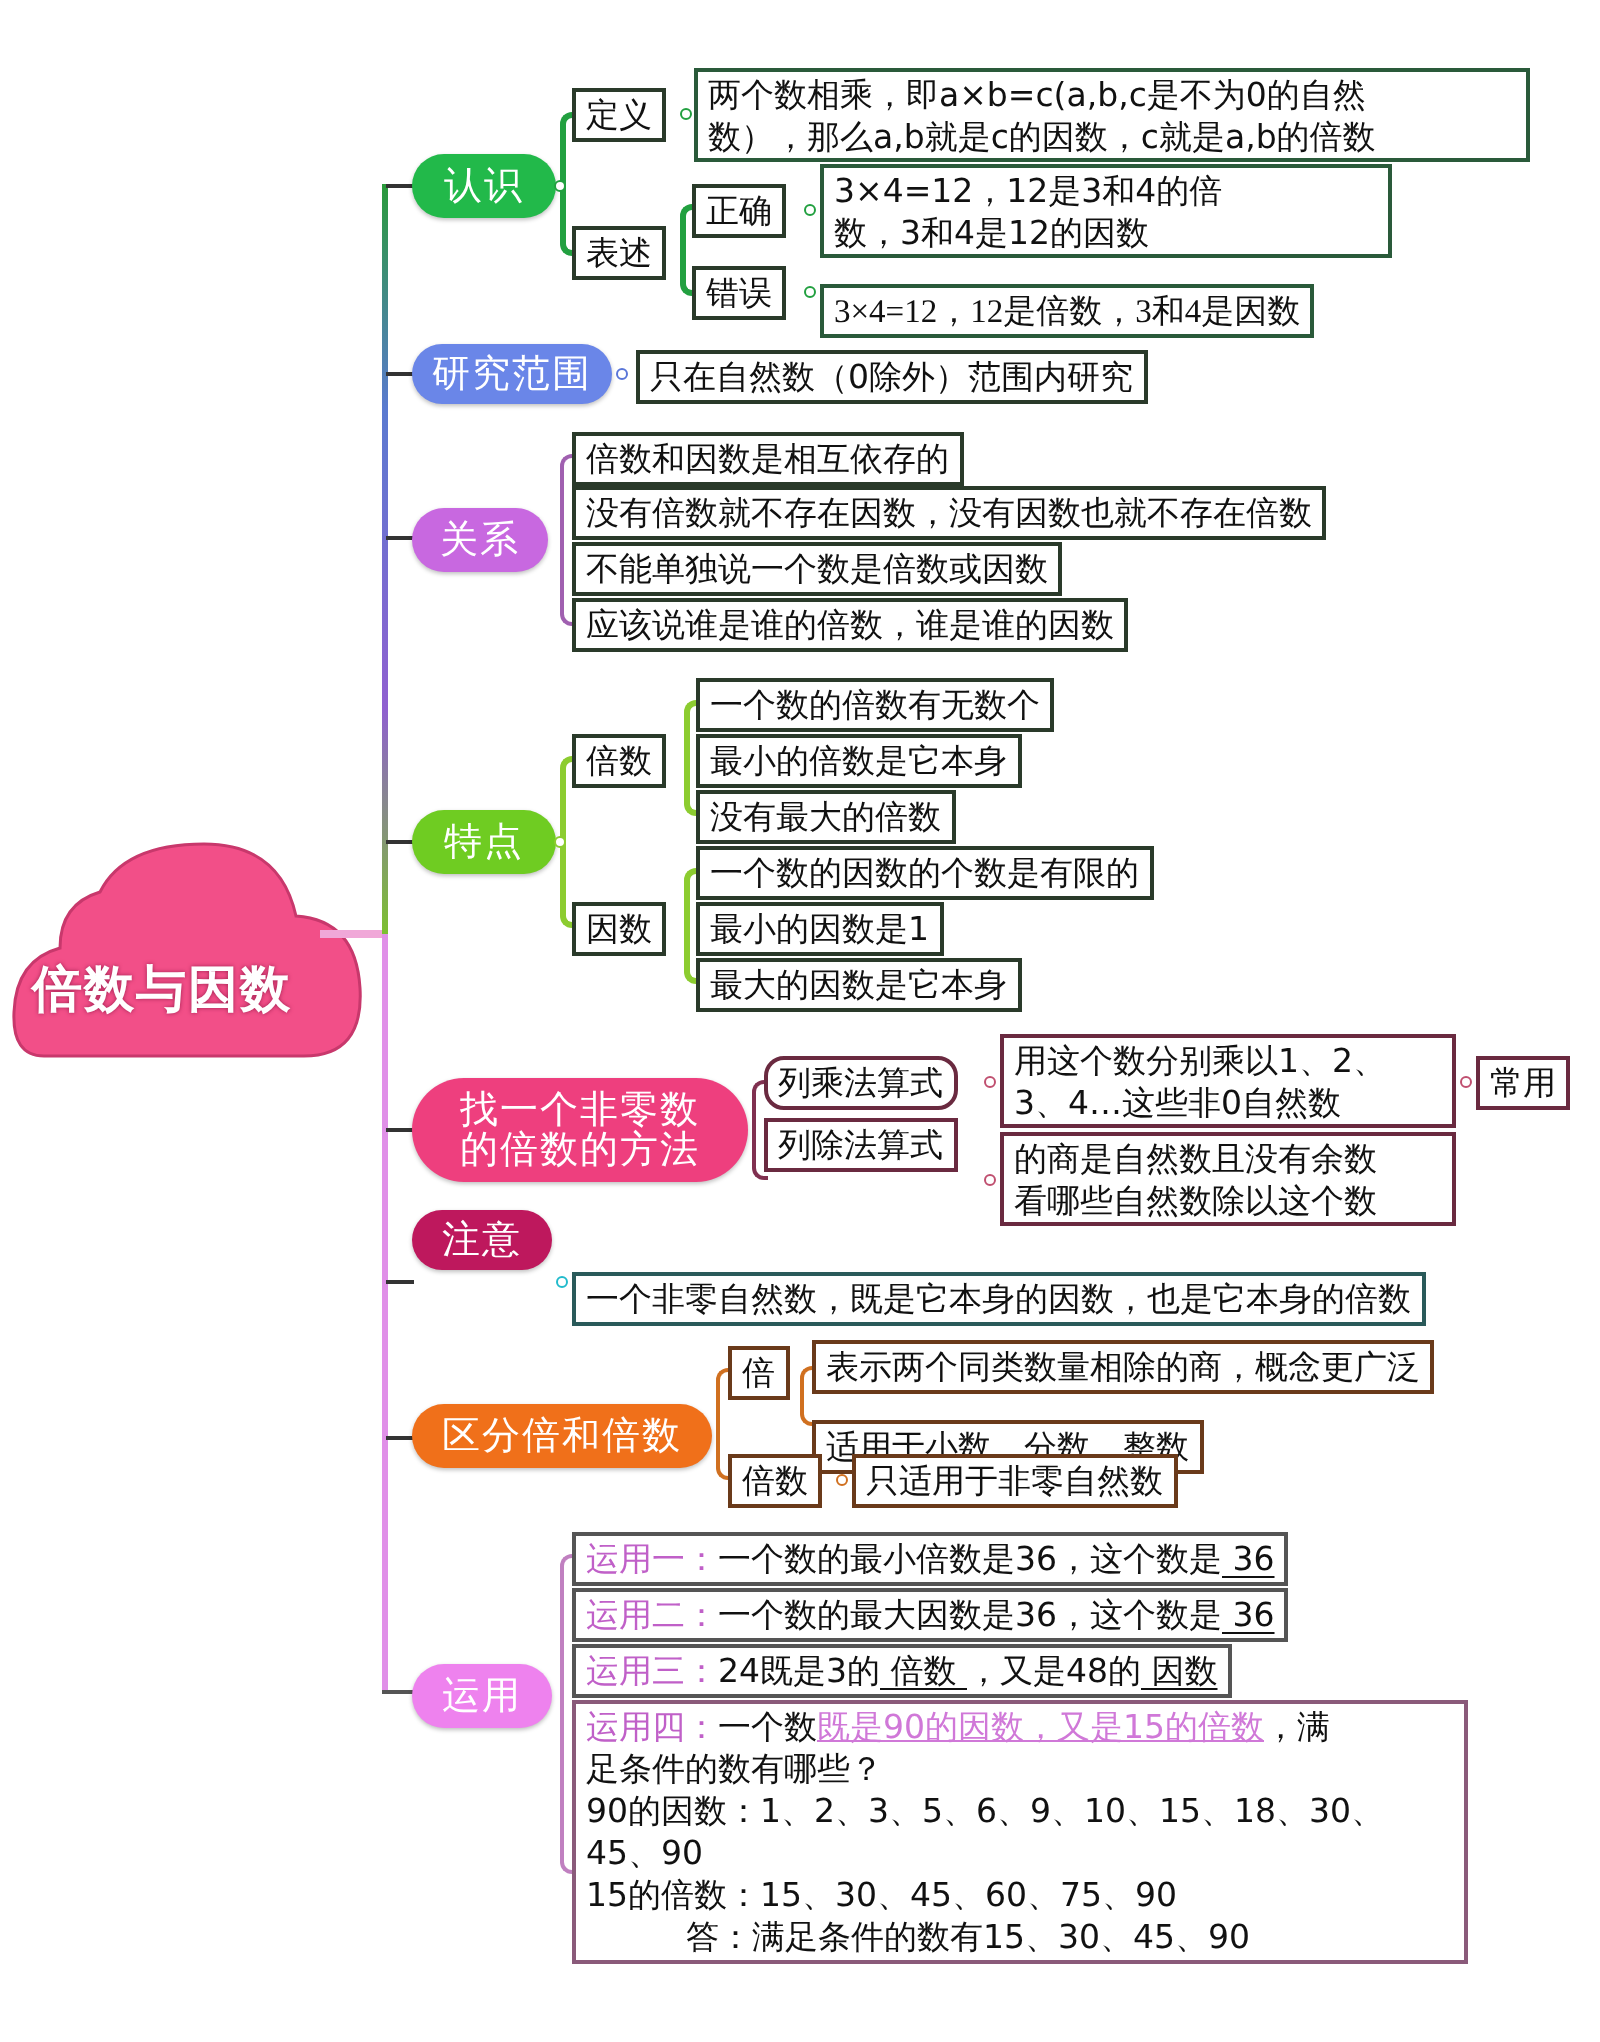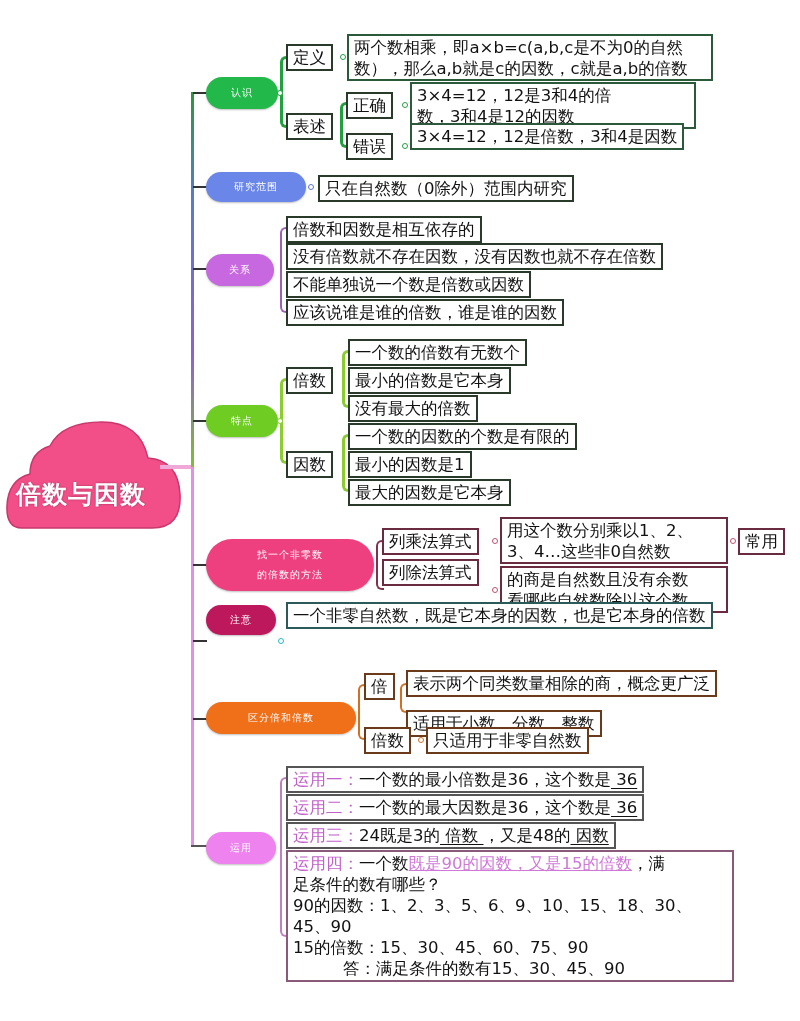--- a/index.html
+++ b/index.html
@@ -2,21 +2,21 @@
 <html><head>
 <meta charset="utf-8">
 <style>
   html, body { margin:0; padding:0; background:#ffffff; }
   body { width:800px; height:1021px; position:relative; overflow:hidden;
          font-family:"DejaVu Sans", "Liberation Sans", sans-serif; color:#111; }
   .abs { position:absolute; }
   .box { position:absolute; background:#fff; border:2px solid #2a3a2a; box-sizing:border-box;
          font-size:16.5px; line-height:21px; padding:1px 5px; white-space:nowrap; color:#111; }
   .box.wrap { white-space:normal; }
-  .pill { position:absolute; border-radius:16px; color:#fff; font-size:10px; text-align:center;
+  .pill { position:absolute; border-radius:16px; color:#fff; font-size:19px; text-align:center;
           box-sizing:border-box; display:flex; align-items:center; justify-content:center;
           letter-spacing:1px; box-shadow:0 1px 2px rgba(0,0,0,0.25); }
   .line { position:absolute; }
   .dot { position:absolute; width:6px; height:6px; border-radius:50%; background:#fff; box-sizing:border-box; }
   .u { text-decoration:underline; text-underline-offset:3px; }
   .hl { color:#d078d8; text-decoration:underline; }
   .lbl { color:#c060c8; }
 </style>
 </head>
 <body>
@@ -38,33 +38,33 @@
 <div class="line" style="left:193px;top:186px;width:14px;height:2px;background:#333;"></div>
 <div class="line" style="left:193px;top:268px;width:14px;height:2px;background:#333;"></div>
 <div class="line" style="left:193px;top:420px;width:14px;height:2px;background:#333;"></div>
 <div class="line" style="left:193px;top:564px;width:14px;height:2px;background:#333;"></div>
 <div class="line" style="left:193px;top:640px;width:14px;height:2px;background:#333;"></div>
 <div class="line" style="left:193px;top:718px;width:14px;height:2px;background:#333;"></div>
 
 <div class="pill" style="left:206px;top:77px;width:72px;height:32px;background:#22b94a;">认识</div>
 <div class="line" style="left:280px;top:56px;width:3px;height:72px;border-left:3px solid #22a040;border-top:3px solid #22a040;border-bottom:3px solid #22a040;border-radius:6px 0 0 6px;box-sizing:border-box;width:8px;"></div>
 <div class="box" style="left:286px;top:44px;">定义</div>
-<div class="box" style="left:347px;top:34px;width:366px;height:47px;border-color:#2a5a3a;">
+<div class="box" style="left:347px;top:34px;width:418px;height:47px;border-color:#2a5a3a;">
   <div>两个数相乘，即a×b=c(a,b,c是不为0的自然</div>
   <div>数），那么a,b就是c的因数，c就是a,b的倍数</div>
 </div>
 <div class="box" style="left:286px;top:113px;">表述</div>
 <div class="line" style="left:340px;top:102px;width:8px;height:46px;border-left:3px solid #22a040;border-top:3px solid #22a040;border-bottom:3px solid #22a040;border-radius:6px 0 0 6px;box-sizing:border-box;"></div>
 <div class="box" style="left:346px;top:92px;">正确</div>
 <div class="box" style="left:410px;top:82px;width:286px;height:47px;border-color:#2a5a3a;">
   <div>3×4=12，12是3和4的倍</div>
   <div>数，3和4是12的因数</div>
 </div>
 <div class="box" style="left:346px;top:133px;">错误</div>
-<div class="box" style="left:410px;top:123px;border-color:#2a5a3a;">3×4=12，12是倍数，3和4是因数</div>
+<div class="box" style="left:410px;top:142px;border-color:#2a5a3a;font-family:Liberation Serif, serif;">3×4=12，12是倍数，3和4是因数</div>
 
 <div class="pill" style="left:206px;top:172px;width:100px;height:30px;background:#6a86e8;">研究范围</div>
 <div class="box" style="left:318px;top:175px;">只在自然数（0除外）范围内研究</div>
 
 <div class="pill" style="left:206px;top:254px;width:68px;height:32px;background:#c868e0;">关系</div>
 <div class="line" style="left:280px;top:227px;width:8px;height:86px;border-left:2px solid #a060b0;border-top:2px solid #a060b0;border-bottom:2px solid #a060b0;border-radius:6px 0 0 6px;box-sizing:border-box;"></div>
 <div class="box" style="left:286px;top:216px;">倍数和因数是相互依存的</div>
 <div class="box" style="left:286px;top:243px;">没有倍数就不存在因数，没有因数也就不存在倍数</div>
 <div class="box" style="left:286px;top:271px;font-family:Liberation Serif, serif;">不能单独说一个数是倍数或因数</div>
 <div class="box" style="left:286px;top:299px;">应该说谁是谁的倍数，谁是谁的因数</div>
@@ -80,34 +80,34 @@
 <div class="line" style="left:342px;top:434px;width:8px;height:58px;border-left:3px solid #8ccc30;border-top:3px solid #8ccc30;border-bottom:3px solid #8ccc30;border-radius:6px 0 0 6px;box-sizing:border-box;"></div>
 <div class="box" style="left:348px;top:423px;">一个数的因数的个数是有限的</div>
 <div class="box" style="left:348px;top:451px;">最小的因数是1</div>
 <div class="box" style="left:348px;top:479px;">最大的因数是它本身</div>
 
 <div class="pill" style="left:206px;top:539px;width:168px;height:52px;border-radius:26px;background:#ee3f7e;flex-direction:column;line-height:20px;">
   <span>找一个非零数</span>
   <span>的倍数的方法</span>
 </div>
 <div class="line" style="left:376px;top:540px;width:8px;height:50px;border-left:2px solid #803050;border-top:2px solid #803050;border-bottom:2px solid #803050;border-radius:6px 0 0 6px;box-sizing:border-box;"></div>
-<div class="box" style="left:382px;top:528px;border-color:#6a2a40;">列乘法算式</div>
+<div class="box" style="left:382px;top:528px;border-color:#6a2a40;border-radius:10px;">列乘法算式</div>
 <div class="box" style="left:500px;top:517px;width:228px;height:47px;border-color:#6a2a40;">
   <div>用这个数分别乘以1、2、</div>
   <div>3、4…这些非0自然数</div>
 </div>
 <div class="box" style="left:738px;top:528px;border-color:#6a2a40;">常用</div>
 <div class="box" style="left:382px;top:559px;border-color:#6a2a40;">列除法算式</div>
 <div class="box" style="left:500px;top:566px;width:228px;height:47px;border-color:#6a2a40;">
   <div>的商是自然数且没有余数</div>
   <div>看哪些自然数除以这个数</div>
 </div>
 
 <div class="pill" style="left:206px;top:605px;width:70px;height:30px;background:#be185d;">注意</div>
-<div class="box" style="left:286px;top:602px;border-color:#2a5a5a;">一个非零自然数，既是它本身的因数，也是它本身的倍数</div>
+<div class="box" style="left:286px;top:636px;border-color:#2a5a5a;">一个非零自然数，既是它本身的因数，也是它本身的倍数</div>
 
 <div class="pill" style="left:206px;top:702px;width:150px;height:32px;background:#f0701a;">区分倍和倍数</div>
 <div class="line" style="left:358px;top:684px;width:8px;height:56px;border-left:2px solid #d07020;border-top:2px solid #d07020;border-bottom:2px solid #d07020;border-radius:6px 0 0 6px;box-sizing:border-box;"></div>
 <div class="box" style="left:364px;top:673px;border-color:#6a3a1a;">倍</div>
 <div class="line" style="left:400px;top:683px;width:8px;height:30px;border-left:2px solid #d07020;border-top:2px solid #d07020;border-bottom:2px solid #d07020;border-radius:6px 0 0 6px;box-sizing:border-box;"></div>
 <div class="box" style="left:406px;top:670px;border-color:#6a3a1a;">表示两个同类数量相除的商，概念更广泛</div>
 <div class="box" style="left:406px;top:698px;border-color:#6a3a1a;margin-top:12px;">适用于小数、分数、整数</div>
 <div class="box" style="left:364px;top:727px;border-color:#6a3a1a;">倍数</div>
 <div class="box" style="left:426px;top:727px;border-color:#6a3a1a;">只适用于非零自然数</div>
 

